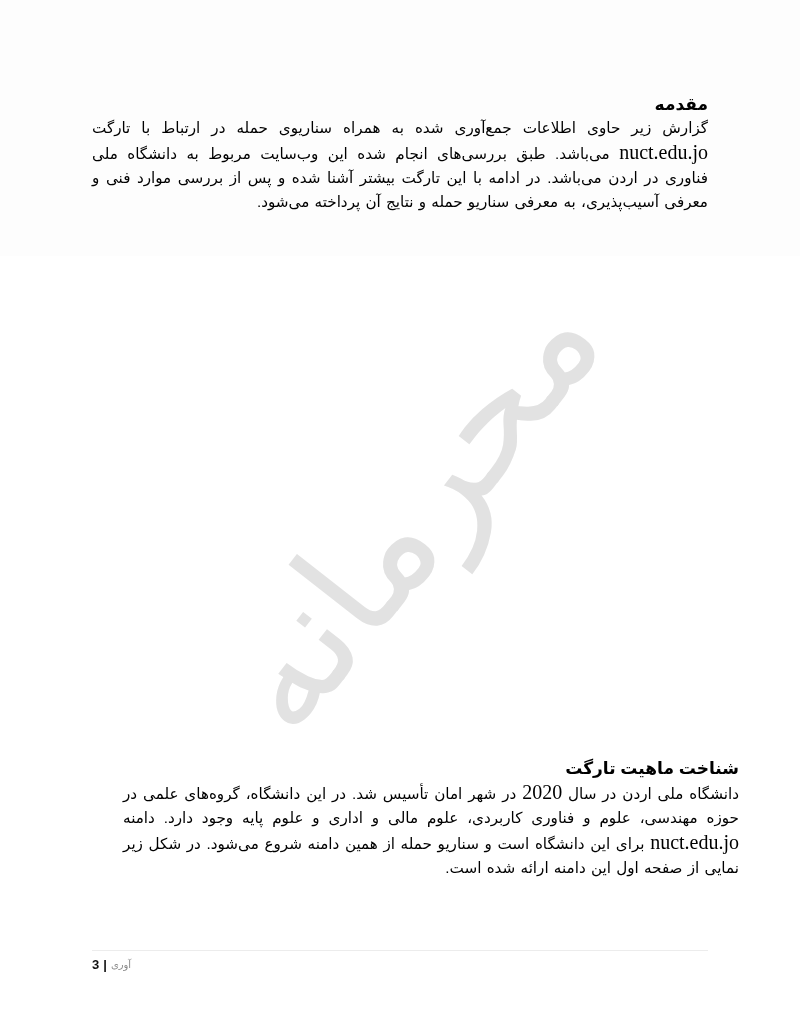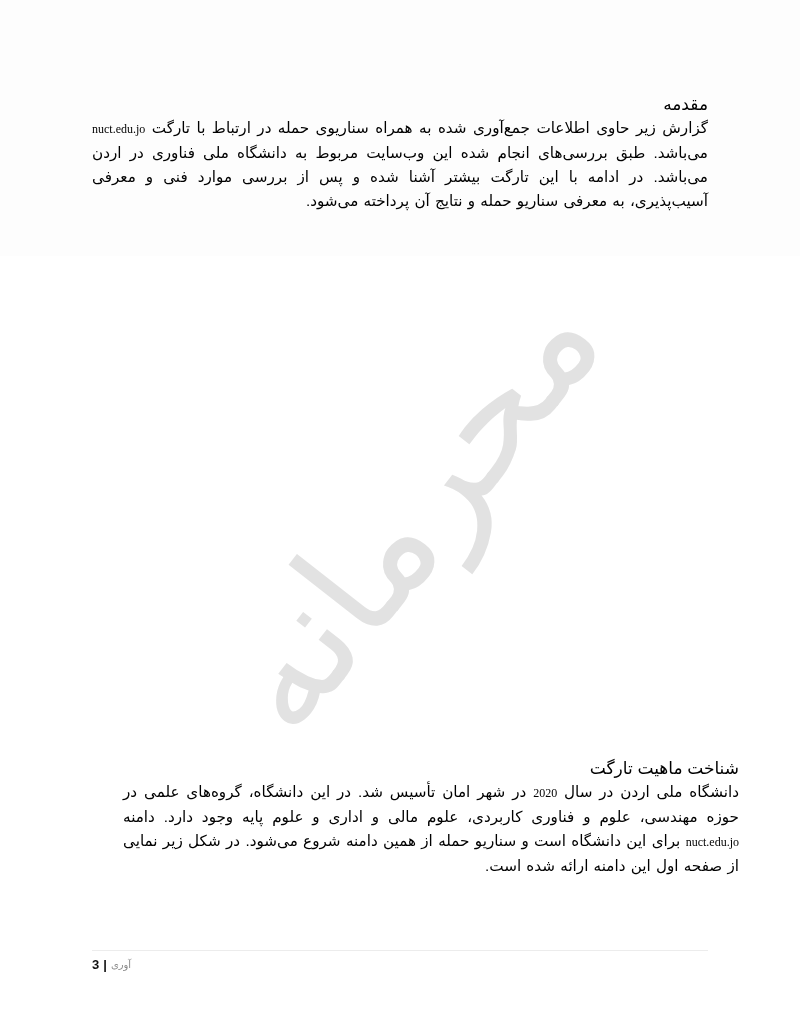--- a/index.html
+++ b/index.html
@@ -24,35 +24,35 @@
     .section {
       position: absolute;
       left: 92px;
       width: 616px;
       direction: rtl;
       text-align: justify;
       text-align-last: right;
     }
     .section-title {
       font-family: "Liberation Sans", "DejaVu Sans", sans-serif;
-      font-weight: normal;
+      font-weight: bold;
       font-size: 17px;
       line-height: 22px;
       margin: 0;
     }
     .para {
       font-family: "Liberation Sans", "DejaVu Sans", sans-serif;
       font-size: 15.2px;
       line-height: 24px;
       margin: 0;
       word-spacing: 1px;
     }
     .para .latin {
       font-family: "Liberation Serif", "DejaVu Serif", serif;
-      font-size: 12px;
+      font-size: 20px;
     }
     #intro { top: 94px; }
     #target { top: 758px; margin-left: 31px; }
 
     .watermark {
       position: absolute;
       left: 130px;
       top: 440px;
       width: 560px;
       height: 140px;

